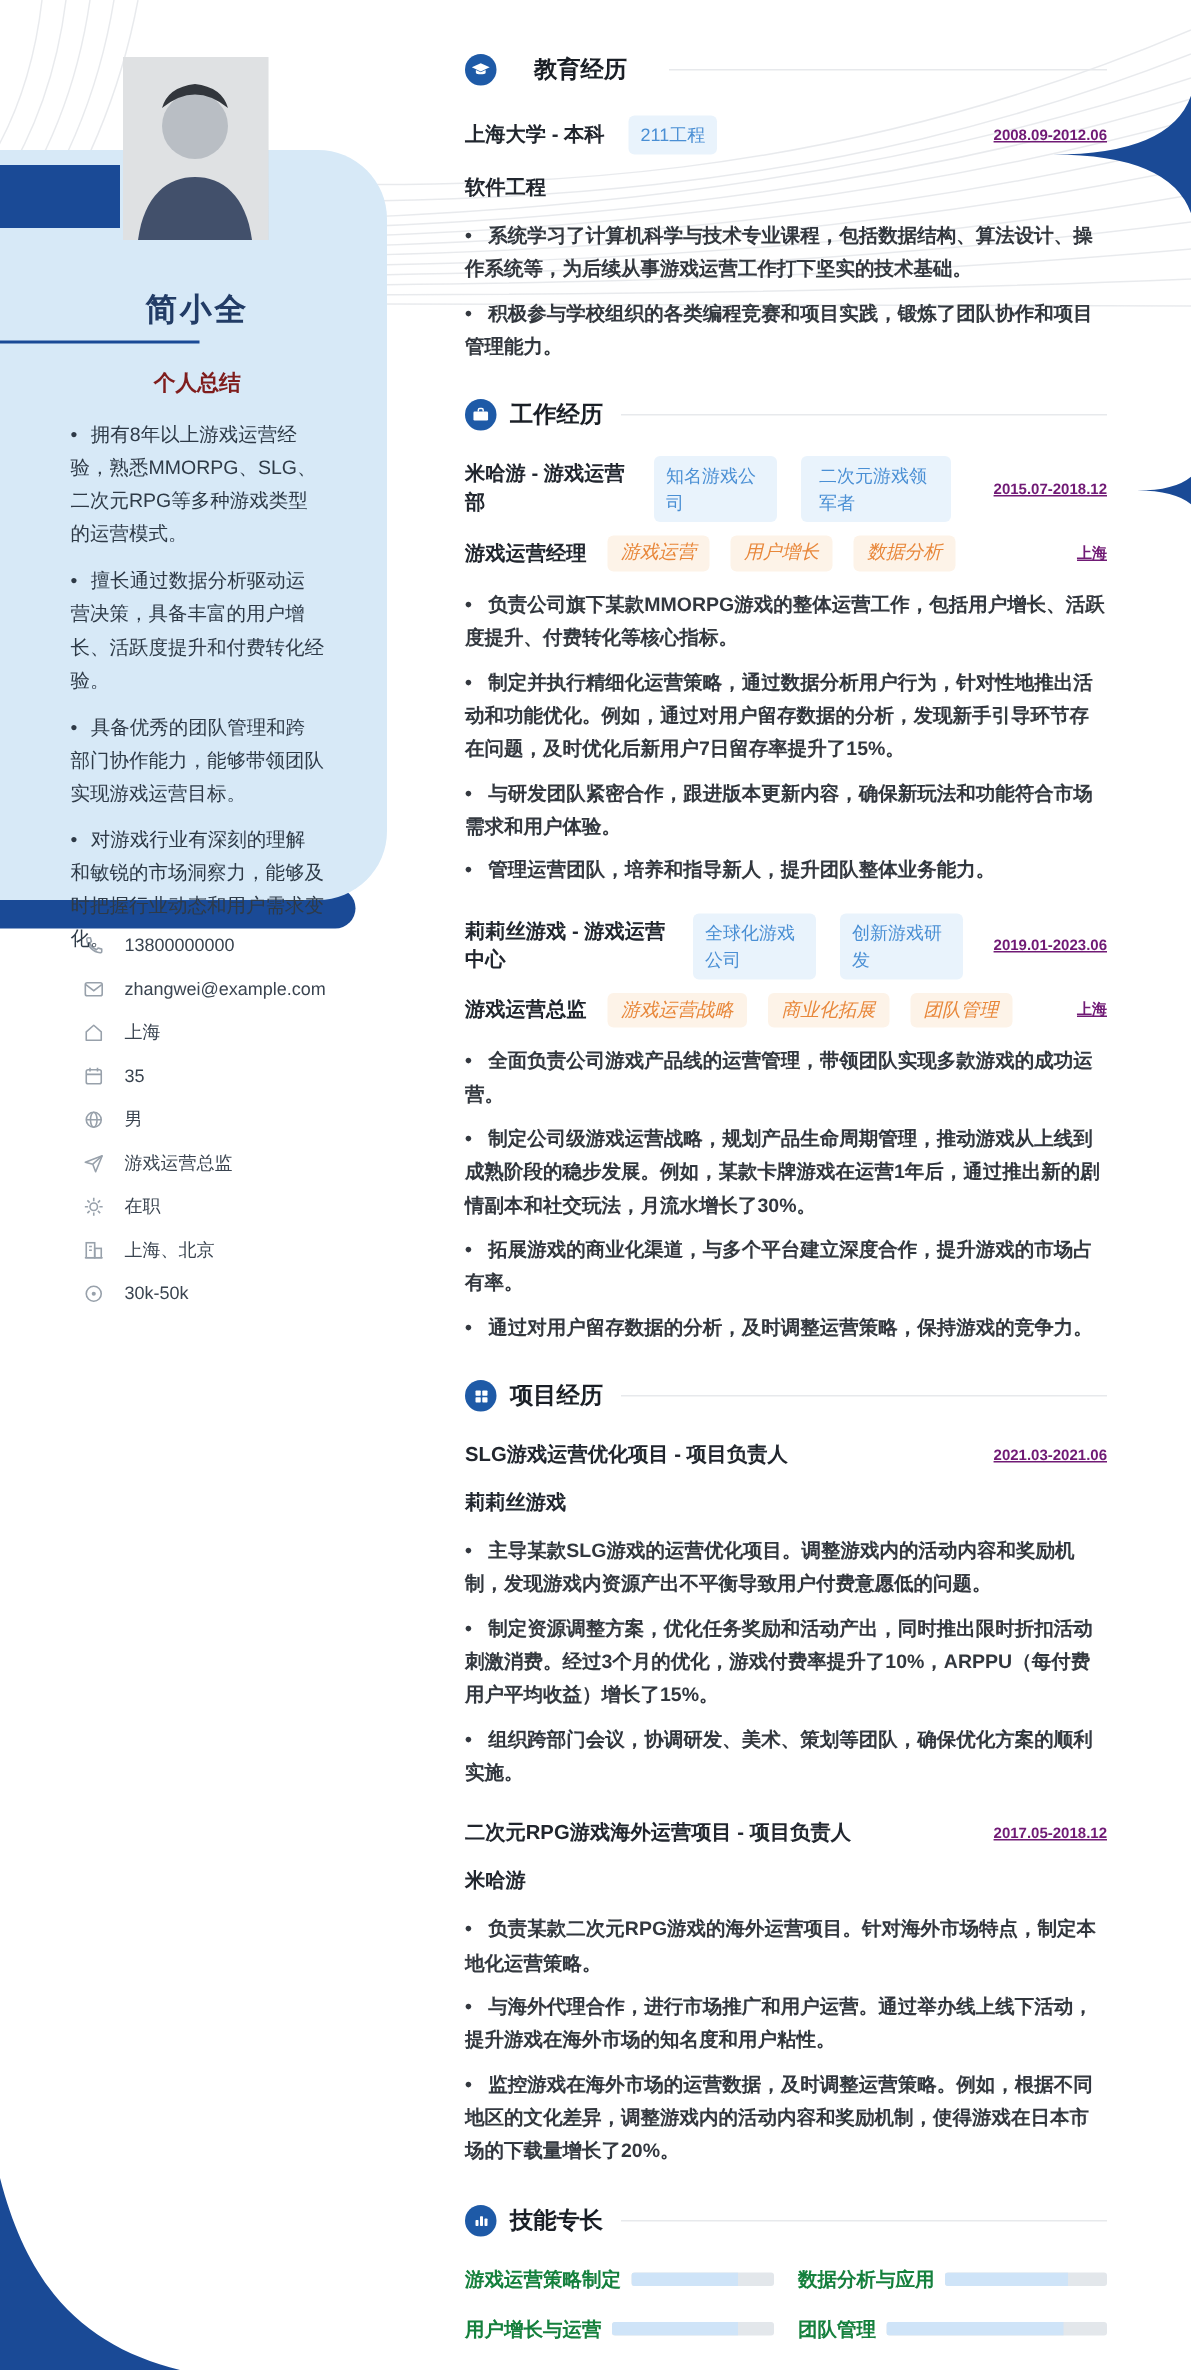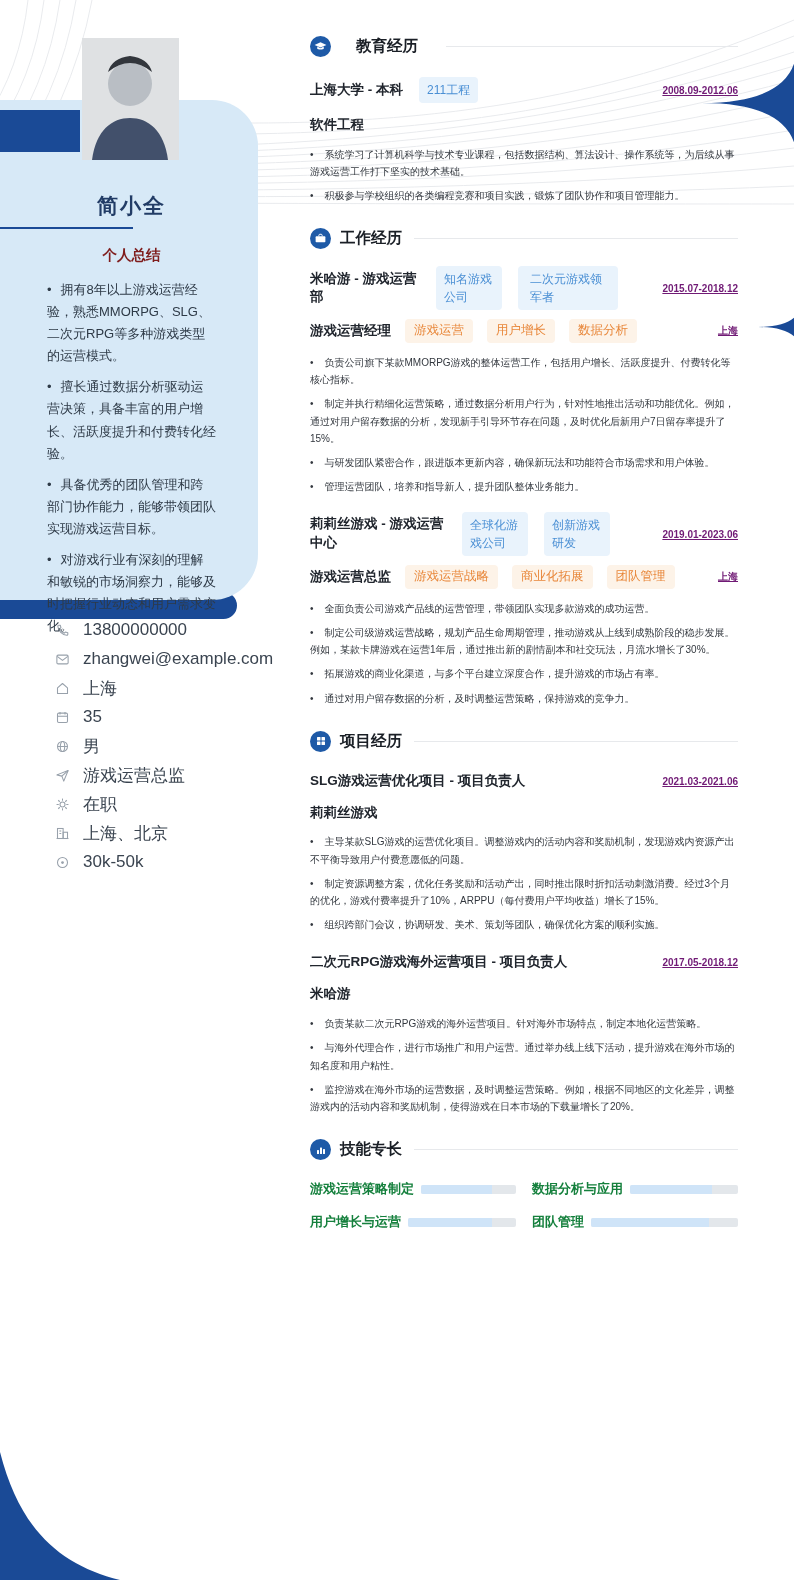--- a/index.html
+++ b/index.html
@@ -16,47 +16,47 @@
     border-radius:0 46px 46px 0;z-index:1;padding:92px 42px 0 47px;}
   .name{margin:0;text-align:center;font-size:21px;font-weight:bold;color:#223c66;letter-spacing:2px;}
   .name-divider{position:absolute;left:0;top:127px;width:133px;height:2px;background:var(--navy);}
   .summary-title{margin:26px 0 14px 0;text-align:center;font-size:14.5px;font-weight:bold;color:#7f1d1d;}
   .s-bullet{margin:0 0 9px 0;font-size:13px;line-height:1.7;color:#2e3a47;}
   .s-bullet::before{content:"•";margin-right:9px;}
   .band{position:absolute;left:0;top:592px;width:237px;height:27px;background:var(--navy);border-radius:0 14px 14px 0;}
   .contacts{position:absolute;left:55px;top:622px;width:230px;}
   .contact-row{display:flex;align-items:center;margin-bottom:13px;height:16px;}
   .contact-row svg{flex:none;margin-right:13px;}
-  .contact-text{font-size:17px;color:#3a4450;white-space:nowrap;}
+  .contact-text{font-size:12px;color:#3a4450;white-space:nowrap;}
 
   
   .main{position:absolute;left:310px;top:36px;width:428px;z-index:1;}
   .sec-header{display:flex;align-items:center;margin-top:24px;}
   .sec-header:first-child{margin-top:0;gap:16px;}
   .sec-icon{flex:none;width:21px;height:21px;border-radius:50%;background:#1e5aa7;
     display:flex;align-items:center;justify-content:center;margin-right:9px;}
   .sec-title{font-size:15.5px;font-weight:bold;color:#1a1f26;}
   .sec-line{flex:1;height:1px;background:#e7e9ec;margin-left:12px;}
 
   .row{display:flex;align-items:center;}
   .b{font-weight:bold;color:#21262e;font-size:13.5px;line-height:1.4;}
   .date{margin-left:auto;font-weight:bold;color:#701a75;font-size:10px;white-space:nowrap;text-decoration:underline;}
   .tag-blue{background:#e9f3fc;color:#4a8fd4;font-size:12px;line-height:1.5;border-radius:4px;
     padding:4px 8px;margin-left:16px;}
   .tag-orange{background:#fdf3e8;color:#e8873a;font-size:12.5px;line-height:1.4;border-radius:4px;
-    padding:3px 9px;margin-left:14px;white-space:nowrap;}
-  .bullet{margin:0 0 7px 0;font-size:10px;line-height:1.72;color:#33383f;}
+    padding:3px 9px;margin-left:14px;white-space:nowrap;font-style:italic;}
+  .bullet{margin:0 0 7px 0;font-size:13px;line-height:1.72;color:#33383f;font-weight:bold;}
   .bullet::before{content:"•";margin-right:11px;}
   .bullets{margin-top:11px;}
   .edu-row{margin-top:20px;}
   .major{margin-top:13px;}
   .job-row{margin-top:17px;}
   .role-row{margin-top:9px;}
   .co-name{flex:none;}
-  .w108{width:110px;} .w134{width:136px;} .w82{width:66px;} .w100{width:100px;padding-left:12px;}
+  .w108{width:110px;} .w134{width:136px;} .w82{width:82px;} .w100{width:100px;padding-left:12px;}
 
   .skills{display:grid;grid-template-columns:1fr 1fr;column-gap:16px;row-gap:15px;margin-top:20px;}
   .skill{display:flex;align-items:center;}
   .skill-label{flex:none;font-weight:bold;font-size:13px;color:#15803d;margin-right:7px;}
   .skill-bar{flex:1;height:9px;background:#e3e7eb;border-radius:2px;overflow:hidden;max-width:150px;}
   .skill-fill{height:100%;background:#cfe4f8;}
 </style>
 </head>
 <body>
 

